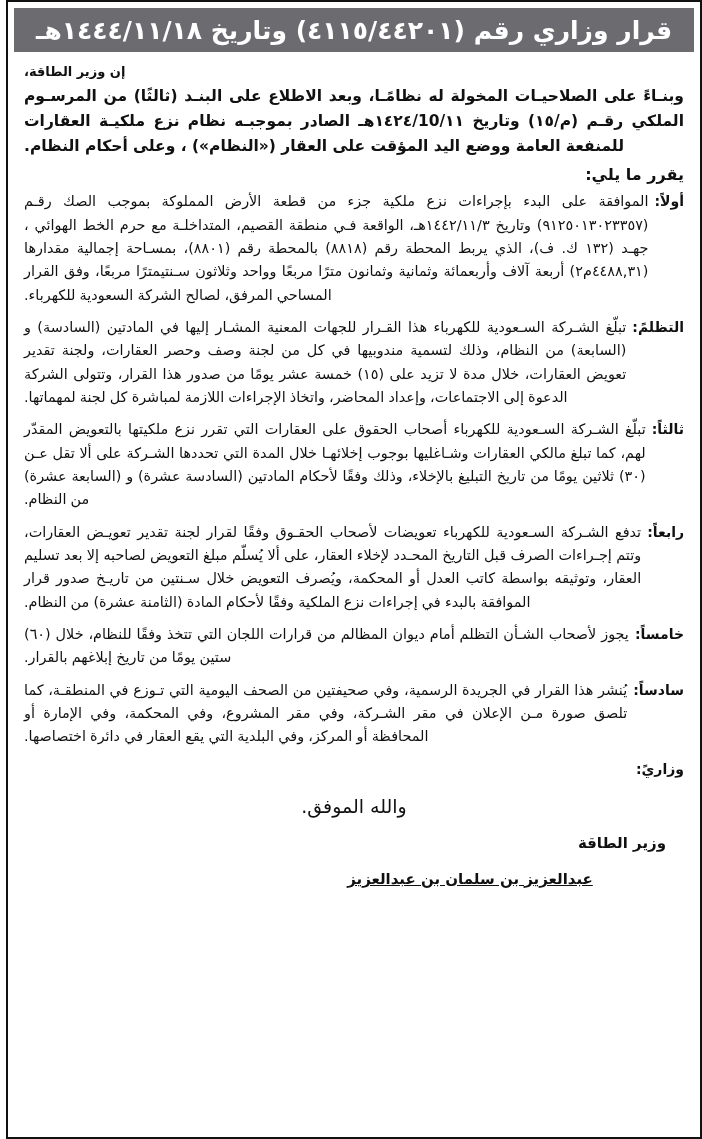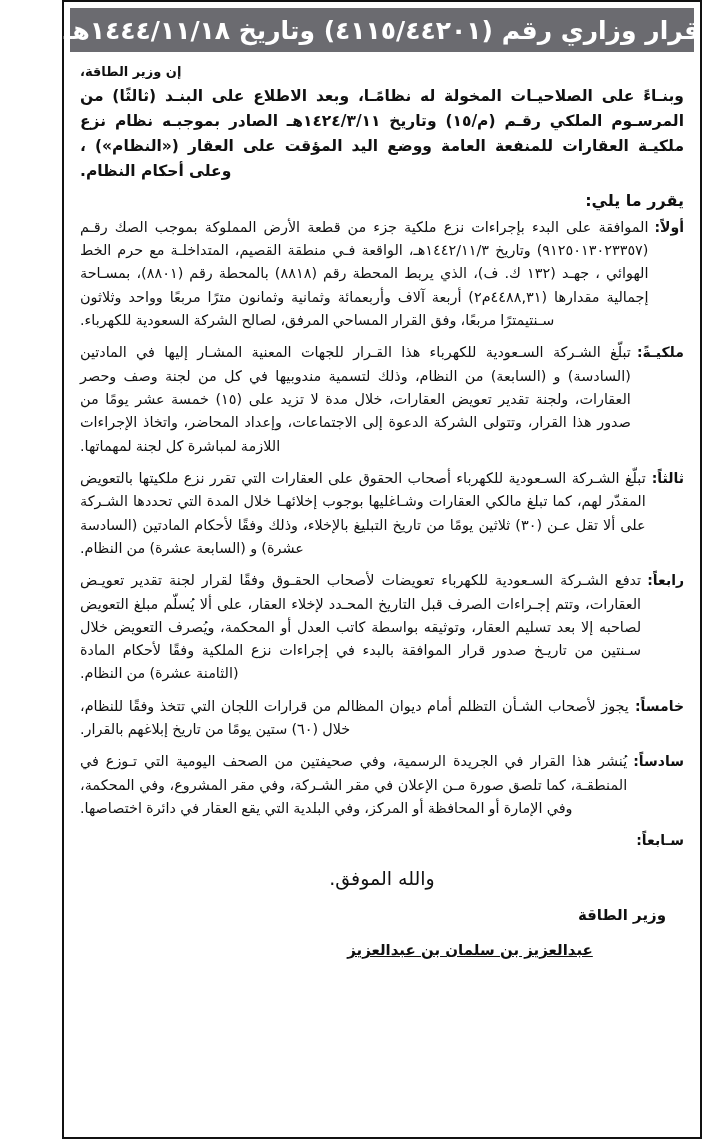--- a/index.html
+++ b/index.html
@@ -8,21 +8,21 @@
     background: #ffffff;
   }
   body {
     width: 702px;
     height: 1139px;
     font-family: "DejaVu Sans", "Liberation Sans", sans-serif;
     color: #111111;
     overflow: hidden;
   }
   .page {
-    width: 640px;
+    width: 696px;
     height: 1139px;
     box-sizing: border-box;
     border: 2px solid #111111;
     background: #ffffff;
     position: relative;
     display: flex;
     flex-direction: column;
   }
   .header-band {
     margin: 6px 6px 0 6px;
@@ -129,31 +129,31 @@
 <div class="page">
 
   <div class="header-band">
     <div class="header-title">قرار وزاري رقم (٤١١٥/٤٤٢٠١) وتاريخ ١٤٤٤/١١/١٨هـ</div>
   </div>
 
   <div class="body-wrap">
 
     <p class="lead">إن وزير الطاقة،</p>
 
-    <p class="preamble">وبنـاءً على الصلاحيـات المخولة له نظامًـا، وبعد الاطلاع على البنـد (ثالثًا) من المرسـوم الملكي رقـم (م/١٥) وتاريخ ١٤٢٤/٣/١١هـ الصادر بموجبـه نظام نزع ملكيـة العقارات للمنفعة العامة ووضع اليد المؤقت على العقار («النظام») ، وعلى أحكام النظام.</p>
+    <p class="preamble">وبنـاءً على الصلاحيـات المخولة له نظامًـا، وبعد الاطلاع على البنـد (ثالثًا) من المرسـوم الملكي رقـم (م/١٥) وتاريخ ١٤٢٤/10/١١هـ الصادر بموجبـه نظام نزع ملكيـة العقارات للمنفعة العامة ووضع اليد المؤقت على العقار («النظام») ، وعلى أحكام النظام.</p>
 
     <p class="decides">يقرر ما يلي:</p>
 
     <div class="clause">
       <div class="clause-label">أولاً:</div>
       <div class="clause-text">الموافقة على البدء بإجراءات نزع ملكية جزء من قطعة الأرض المملوكة بموجب الصك رقـم (٩١٢٥٠١٣٠٢٣٣٥٧) وتاريخ ١٤٤٢/١١/٣هـ، الواقعة فـي منطقة القصيم، المتداخلـة مع حرم الخط الهوائي ، جهـد (١٣٢ ك. ف)، الذي يربط المحطة رقم (٨٨١٨) بالمحطة رقم (٨٨٠١)، بمسـاحة إجمالية مقدارها (٤٤٨٨,٣١م٢) أربعة آلاف وأربعمائة وثمانية وثمانون مترًا مربعًا وواحد وثلاثون سـنتيمترًا مربعًا، وفق القرار المساحي المرفق، لصالح الشركة السعودية للكهرباء.</div>
     </div>
 
     <div class="clause">
-      <div class="clause-label">ملكيـةً:</div>
+      <div class="clause-label">التظلمً:</div>
       <div class="clause-text">تبلّغ الشـركة السـعودية للكهرباء هذا القـرار للجهات المعنية المشـار إليها في المادتين (السادسة) و (السابعة) من النظام، وذلك لتسمية مندوبيها في كل من لجنة وصف وحصر العقارات، ولجنة تقدير تعويض العقارات، خلال مدة لا تزيد على (١٥) خمسة عشر يومًا من صدور هذا القرار، وتتولى الشركة الدعوة إلى الاجتماعات، وإعداد المحاضر، واتخاذ الإجراءات اللازمة لمباشرة كل لجنة لمهماتها.</div>
     </div>
 
     <div class="clause">
       <div class="clause-label">ثالثاً:</div>
       <div class="clause-text">تبلّغ الشـركة السـعودية للكهرباء أصحاب الحقوق على العقارات التي تقرر نزع ملكيتها بالتعويض المقدّر لهم، كما تبلغ مالكي العقارات وشـاغليها بوجوب إخلائهـا خلال المدة التي تحددها الشـركة على ألا تقل عـن (٣٠) ثلاثين يومًا من تاريخ التبليغ بالإخلاء، وذلك وفقًا لأحكام المادتين (السادسة عشرة) و (السابعة عشرة) من النظام.</div>
     </div>
 
     <div class="clause">
       <div class="clause-label">رابعاً:</div>
@@ -164,21 +164,21 @@
       <div class="clause-label">خامساً:</div>
       <div class="clause-text">يجوز لأصحاب الشـأن التظلم أمام ديوان المظالم من قرارات اللجان التي تتخذ وفقًا للنظام، خلال (٦٠) ستين يومًا من تاريخ إبلاغهم بالقرار.</div>
     </div>
 
     <div class="clause">
       <div class="clause-label">سادساً:</div>
       <div class="clause-text">يُنشر هذا القرار في الجريدة الرسمية، وفي صحيفتين من الصحف اليومية التي تـوزع في المنطقـة، كما تلصق صورة مـن الإعلان في مقر الشـركة، وفي مقر المشروع، وفي المحكمة، وفي الإمارة أو المحافظة أو المركز، وفي البلدية التي يقع العقار في دائرة اختصاصها.</div>
     </div>
 
     <div class="clause">
-      <div class="clause-label">سـابعاً:</div>
+      <div class="clause-label">وزاريً:</div>
     </div>
 
     <p class="closing">والله الموفق.</p>
 
     <div class="signature">
       <p class="sign-role">وزير الطاقة</p>
       <p class="sign-name">عبدالعزيز بن سلمان بن عبدالعزيز</p>
     </div>
 
     <div class="spacer"></div>

